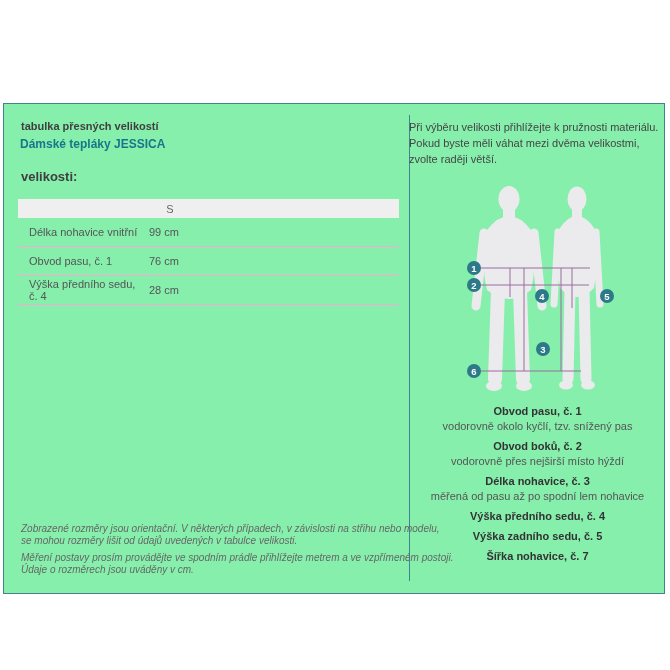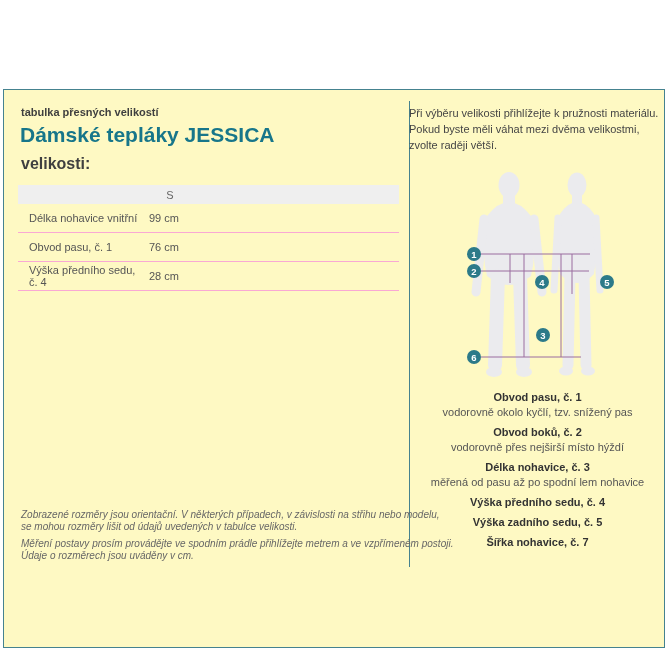--- a/index.html
+++ b/index.html
@@ -2,36 +2,36 @@
 <html><head>
 <meta charset="utf-8">
 <style>
   html,body{margin:0;padding:0;}
   body{
     width:670px;height:670px;background:#ffffff;position:relative;
     font-family:"Liberation Sans", sans-serif;overflow:hidden;
     -webkit-font-smoothing:antialiased;
   }
   .card{
-    position:absolute;left:3px;top:89px;width:662px;height:559px;
-    border:1px solid #45828f;background:#fef9c3;box-sizing:border-box;
+    position:absolute;left:3px;top:103px;width:662px;height:491px;
+    border:1px solid #45828f;background:#86efac;box-sizing:border-box;
   }
   .vdivider{
     position:absolute;left:405px;top:11px;width:1px;height:466px;
     background:#45828f;
   }
   
   .eyebrow{
     position:absolute;left:17px;top:16px;font-size:11px;font-weight:bold;color:#3f3f3f;
   }
   .page-title{
-    position:absolute;left:16px;top:33px;font-size:21px;font-weight:bold;color:#17768a;
+    position:absolute;left:16px;top:33px;font-size:12px;font-weight:bold;color:#17768a;
   }
   .sizes-label{
-    position:absolute;left:17px;top:65px;font-size:16px;font-weight:bold;color:#3f3f3f;
+    position:absolute;left:17px;top:65px;font-size:13px;font-weight:bold;color:#3f3f3f;
   }
   table.size-table{
     position:absolute;left:14px;top:95px;width:381px;
     border-collapse:collapse;table-layout:fixed;
   }
   table.size-table th{
     background:#efefef;height:19px;font-weight:normal;font-size:11px;color:#666;
     text-align:center;padding:0;
   }
   table.size-table col.c-label{width:123px;}

